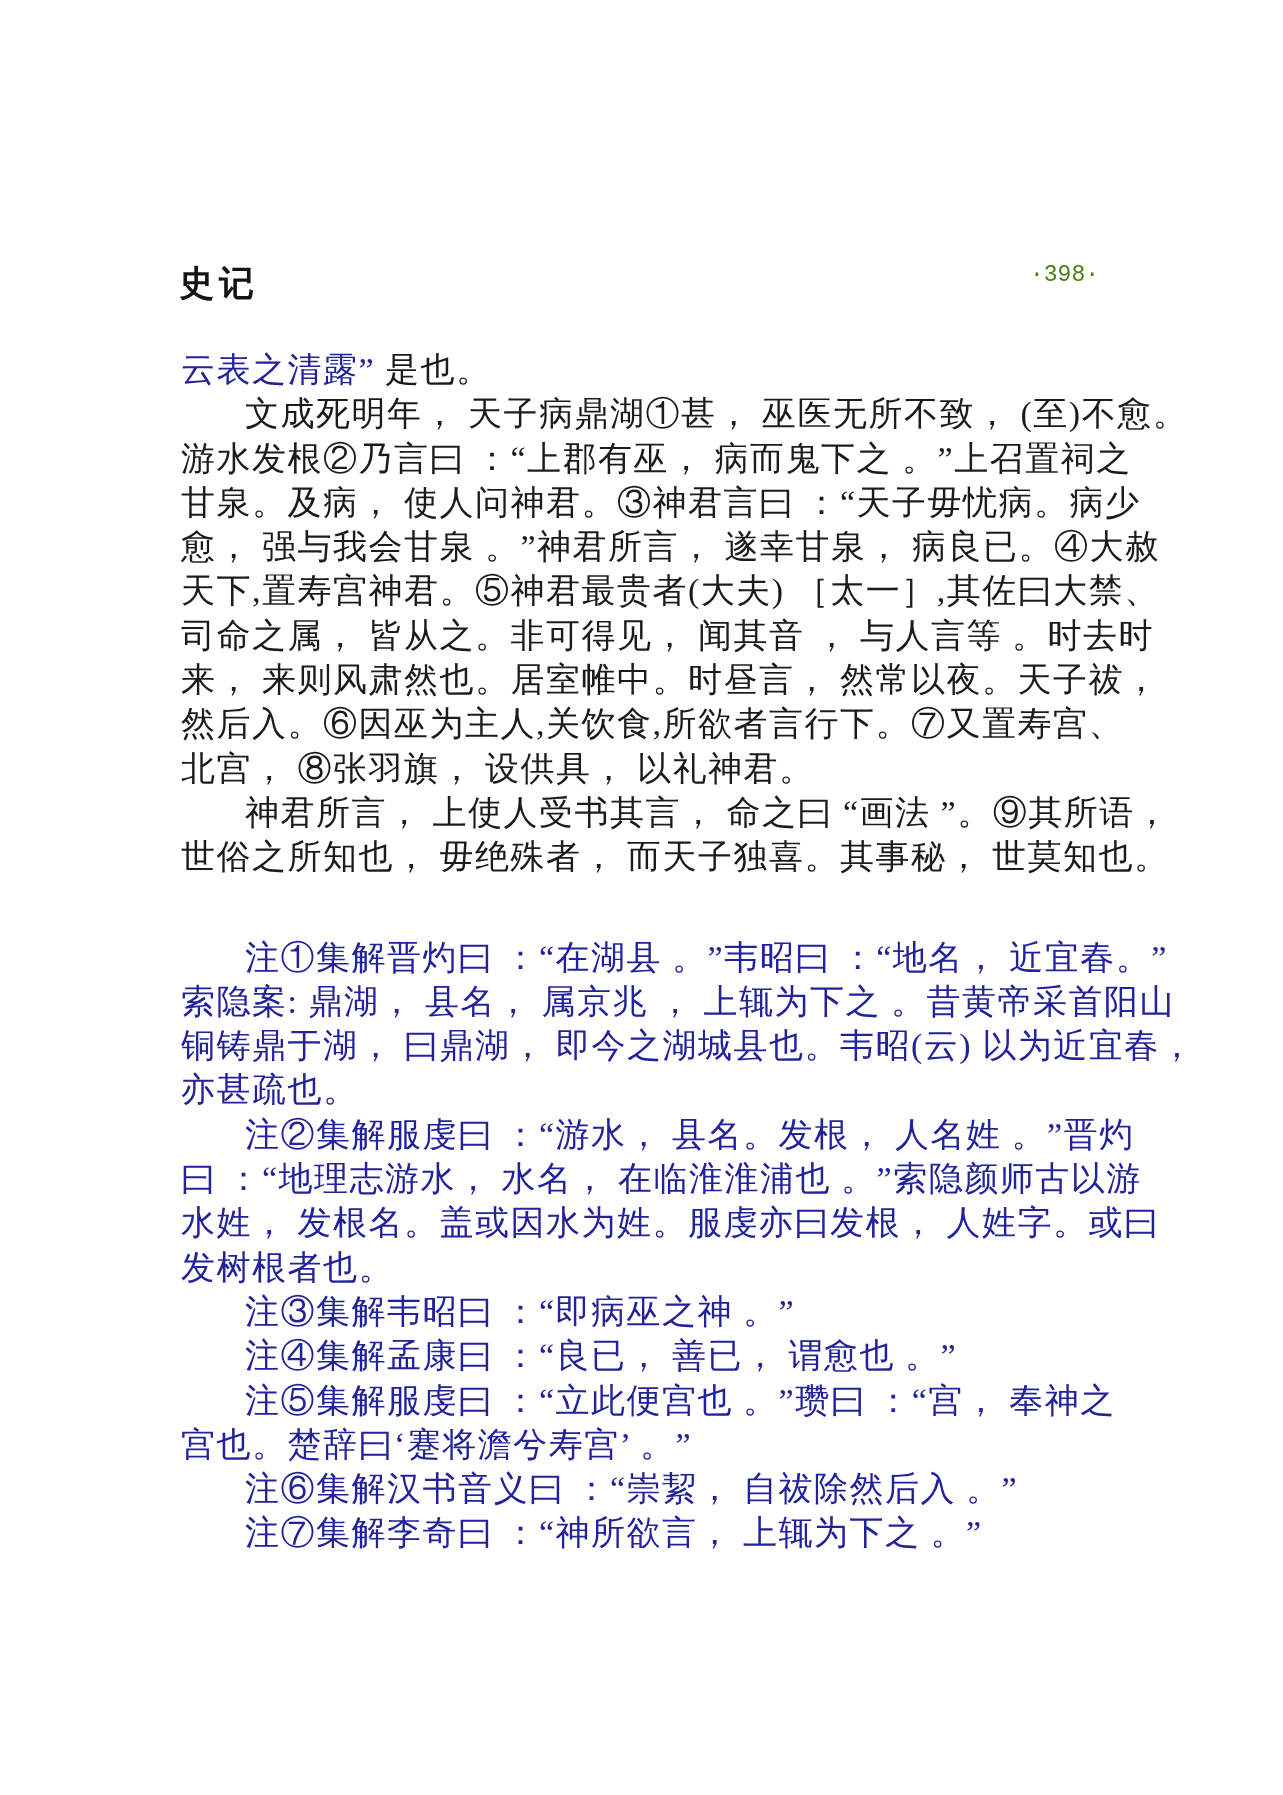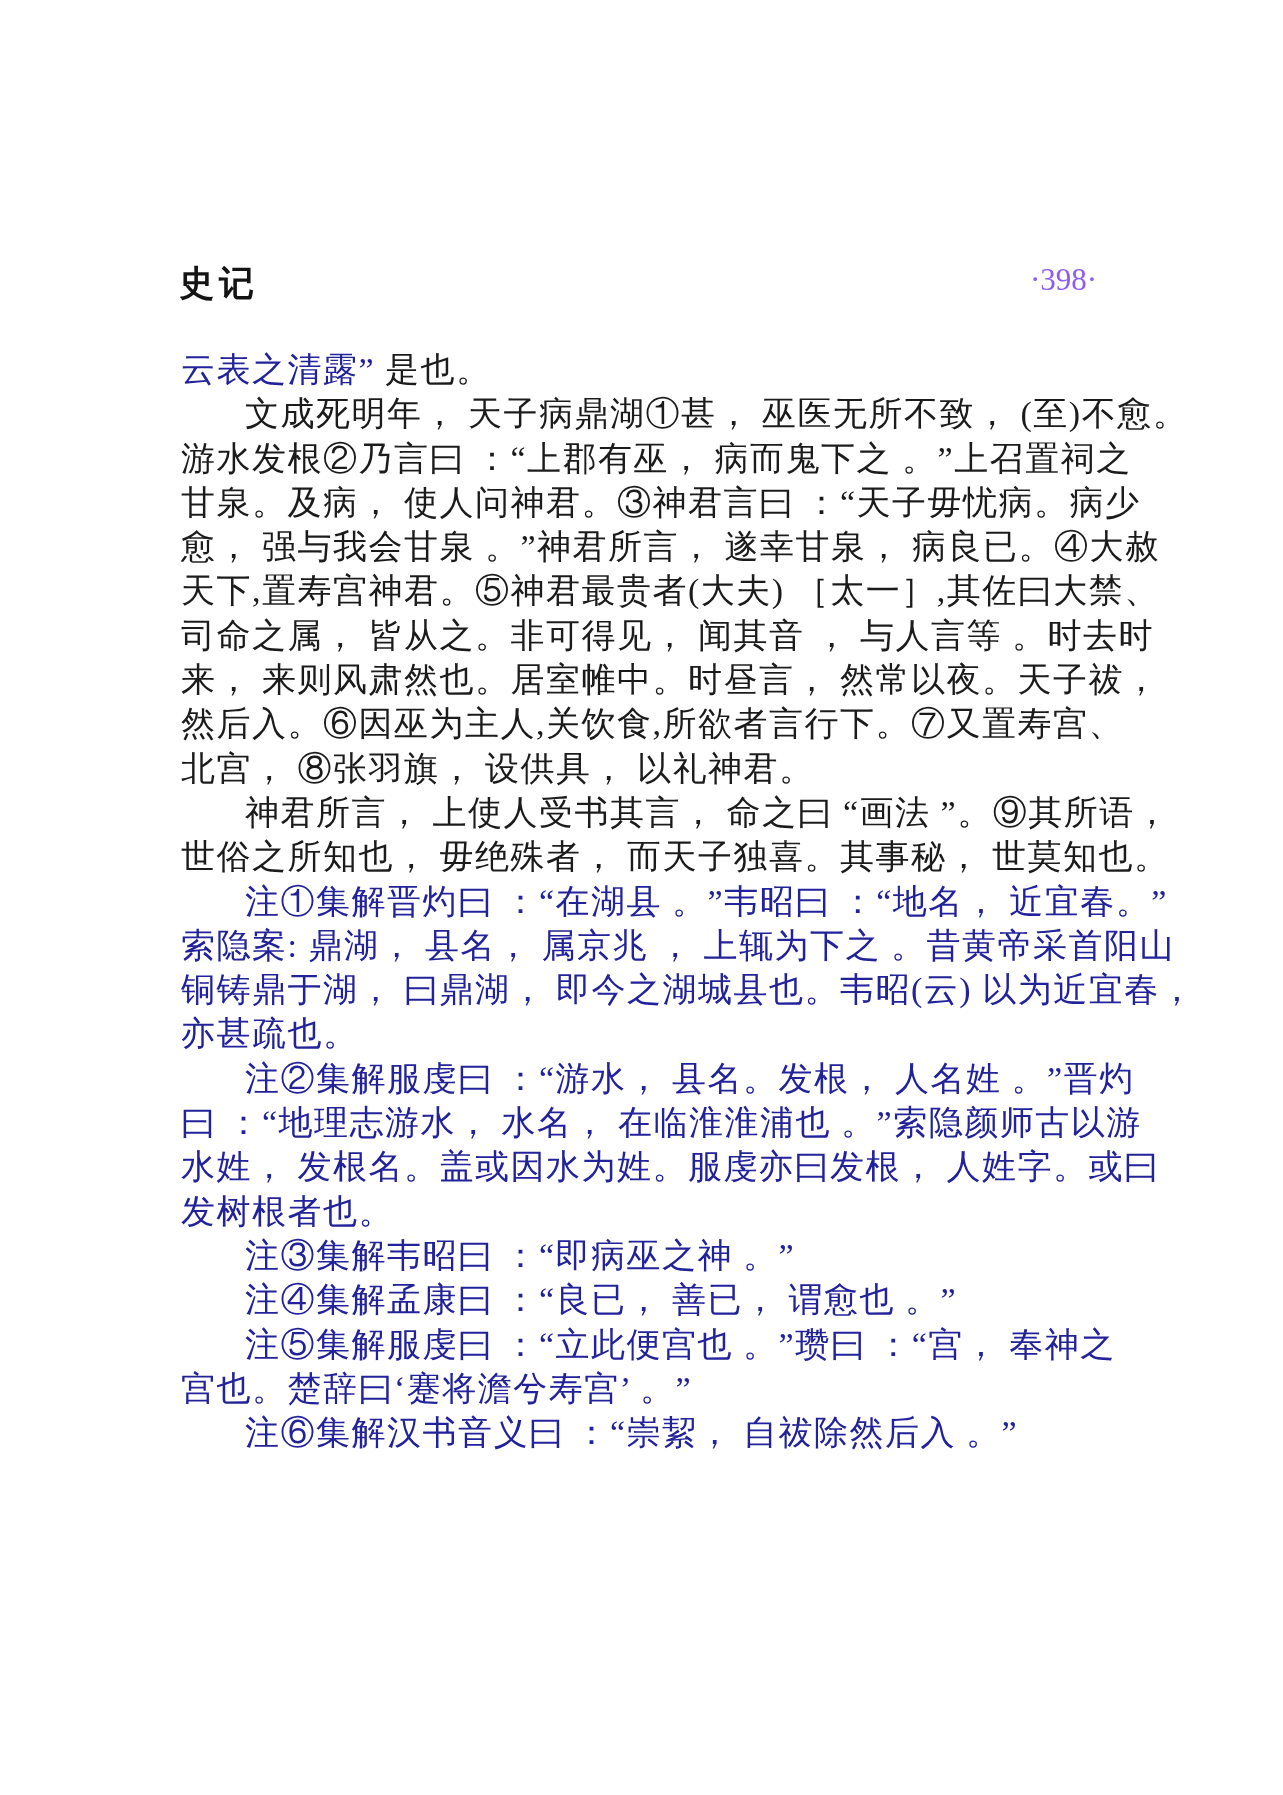--- a/index.html
+++ b/index.html
@@ -19,41 +19,42 @@
     font-weight: bold;
     color: #141414;
     letter-spacing: 5px;
     white-space: nowrap;
     font-family: Liberation Mono, monospace;
   }
   .page-number {
     position: absolute;
     left: 1030px;
     top: 262px;
-    font-size: 31px;
-    color: #8b5cf6;
+    font-size: 23px;
+    color: #4d7c0f;
     white-space: nowrap;
+    font-family: Liberation Mono, monospace;
   }
   .text-body {
     position: absolute;
     left: 181px;
     top: 348px;
     width: 950px;
   }
   .line {
     font-size: 34px;
     line-height: 44.3px;
     height: 44.3px;
     white-space: nowrap;
     color: #1b1b1b;
     letter-spacing: 1.5px;
   }
   .indent { text-indent: 64px; }
   .blue { color: #22229b; font-family: Liberation Serif, serif; }
-  .notes { }
+  .notes { margin-top: 56px; }
 </style>
 </head>
 <body>
 
 <div class="page">
 
   <div class="book-title">史记</div>
   <div class="page-number">·398·</div>
 
   <main class="text-body">
@@ -99,18 +100,21 @@
 
       <div>
         <div class="line blue indent">注⑤集解服虔曰 ：“立此便宫也 。”瓒曰 ：“宫， 奉神之</div>
         <div class="line blue">宫也。楚辞曰‘蹇将澹兮寿宫’ 。”</div>
       </div>
 
       <div>
         <div class="line blue indent">注⑥集解汉书音义曰 ：“崇絜， 自祓除然后入 。”</div>
       </div>
 
+      <div>
+        <div class="line blue indent">注⑦集解李奇曰 ：“神所欲言， 上辄为下之 。”</div>
+      </div>
 
     </section>
 
   </main>
 
 </div>
 
 </body></html>

